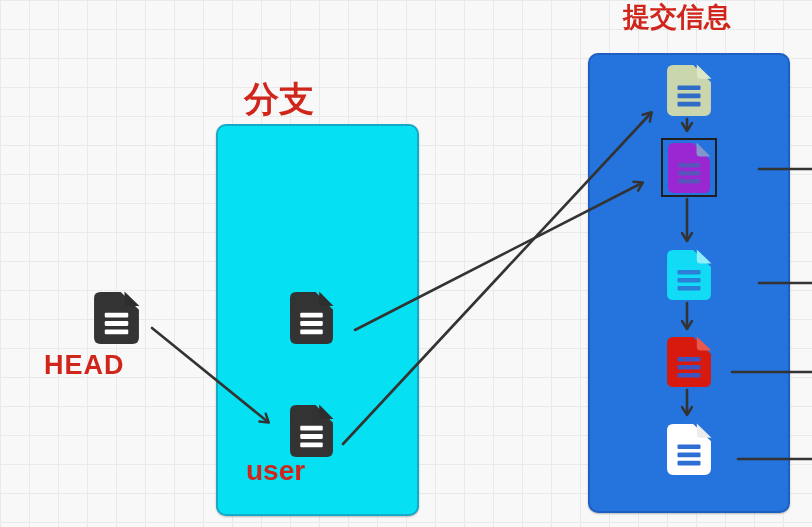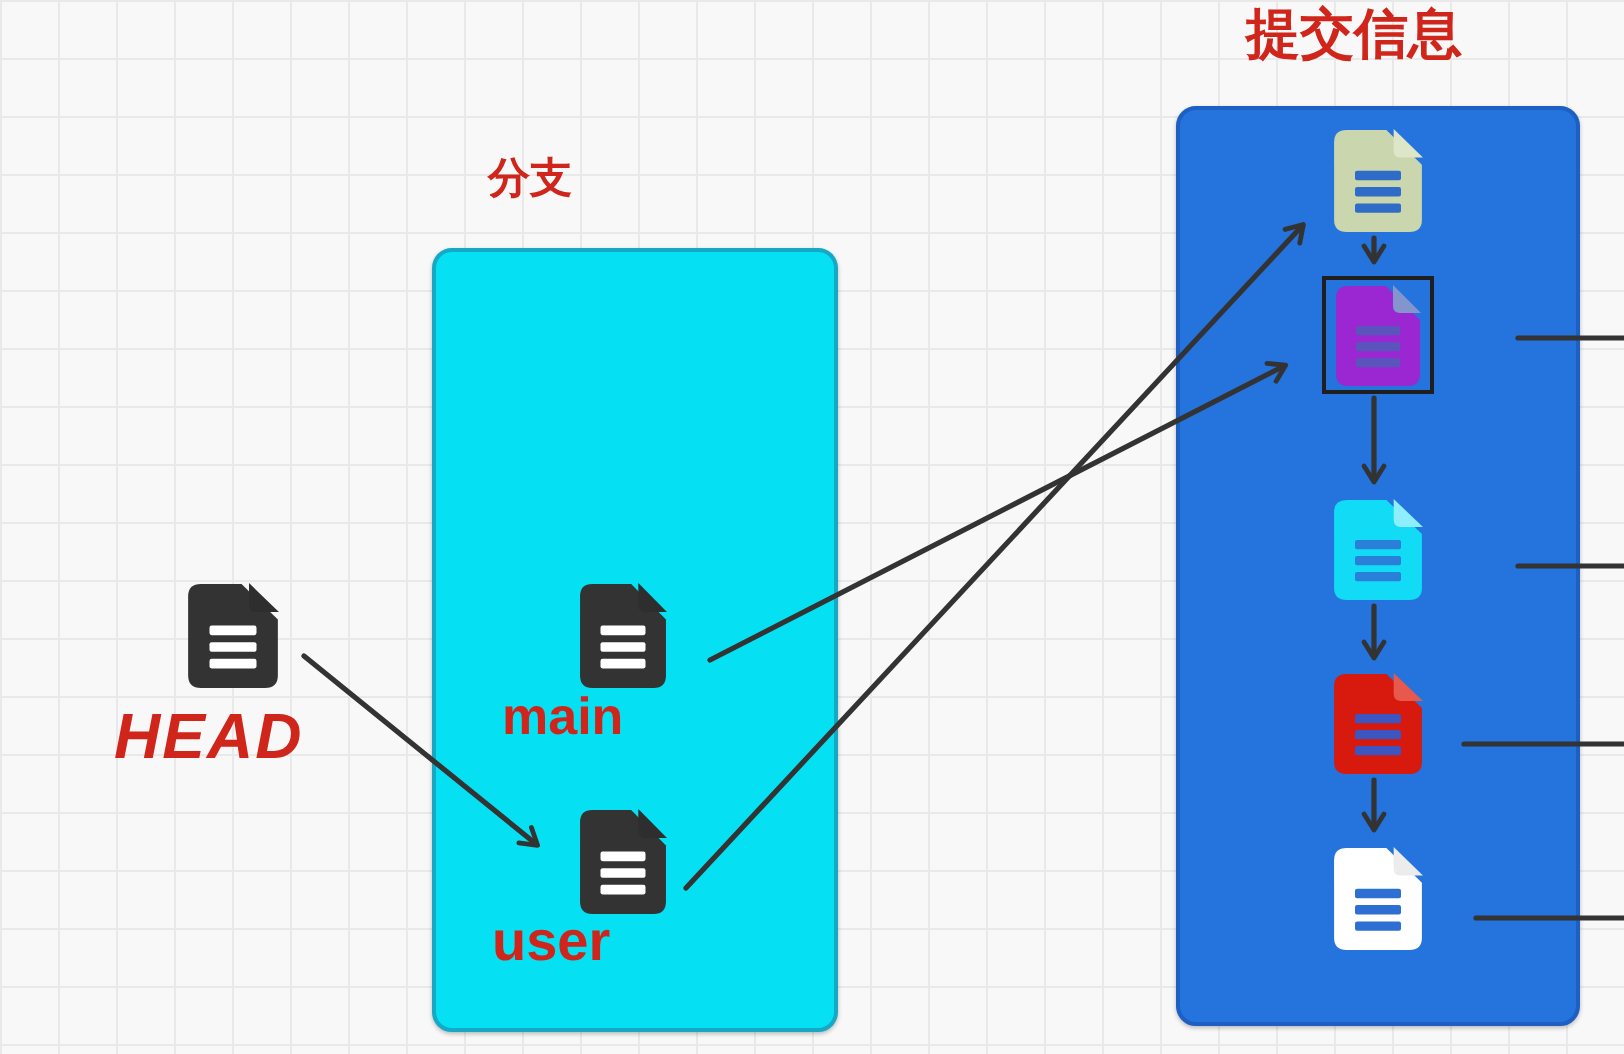--- a/index.html
+++ b/index.html
@@ -13,23 +13,23 @@
       linear-gradient(#e0e0e0 1px, transparent 1px),
       linear-gradient(90deg, #e0e0e0 1px, transparent 1px);
     background-size:29px 29px,29px 29px,116px 116px,116px 116px;
   }
   .panel{position:absolute;border:2px solid;border-radius:10px;box-sizing:border-box;
          box-shadow:0 1px 2px rgba(0,0,0,.25);}
   #branch-panel{left:216px;top:124px;width:203px;height:392px;}
   #commit-panel{left:588px;top:53px;width:202px;height:460px;}
   .diagram-label{position:absolute;color:var(--label-red,#d0251a);font-weight:bold;
                  text-align:left;white-space:nowrap;line-height:1.1;}
-  #branch-title{left:244px;top:80px;width:120px;font-size:21px;font-family:Liberation Mono, monospace;}
+  #branch-title{left:244px;top:80px;width:120px;font-size:35px;}
   #commit-title{left:623px;top:3px;width:120px;font-size:27px;}
-  #head-label{left:57px;top:351px;width:120px;font-size:32px;letter-spacing:1px;font-style:italic;}
+  #head-label{left:44px;top:351px;width:120px;font-size:27px;letter-spacing:1px;}
   #main-label{left:251px;top:344px;width:120px;font-size:26px;}
   #user-label{left:246px;top:456px;width:120px;font-size:28px;}
   .doc{position:absolute;}
   .doc svg{display:block;}
   #head-icon{left:93px;top:291px;width:47px;height:54px;}
   #main-icon{left:289px;top:291px;width:45px;height:54px;}
   #user-icon{left:289px;top:404px;width:45px;height:54px;}
   #commit-1-icon{left:666px;top:64px;width:46px;height:53px;}
   #commit-2-icon{left:667px;top:142px;width:44px;height:52px;}
   #commit-3-icon{left:666px;top:249px;width:46px;height:52px;}
@@ -48,21 +48,20 @@
 <body>
 
 <div id="stage">
 
   <div id="branch-panel" class="panel" style="background: rgb(5, 225, 243); border-color: rgb(22, 169, 198);"></div>
   <div id="commit-panel" class="panel" style="background: rgb(37, 115, 221); border-color: rgb(29, 95, 194);"></div>
 
   <div id="branch-title" class="diagram-label z2">分支</div>
   <div id="commit-title" class="diagram-label z2">提交信息</div>
   <div id="head-label" class="diagram-label z2">HEAD</div>
-  <div id="main-label" class="diagram-label z2">main</div>
   <div id="user-label" class="diagram-label z2">user</div>
 
   <div id="head-icon" class="doc z2">
 <svg viewBox="0 0 44 52" width="100%" height="100%" preserveAspectRatio="none">
   <path d="M7 1 H26 L43 18 V45 Q43 51 37 51 H7 Q1 51 1 45 V7 Q1 1 7 1 Z" fill="#333333"></path>
   <path d="M29.5 0.5 L43.5 14.5 L33 14.5 Q29.5 14.5 29.5 11 Z" fill="#2e2e2e"></path>
   <rect x="11" y="21" width="22" height="4.6" rx="1" fill="#ffffff"></rect>
   <rect x="11" y="29" width="22" height="4.6" rx="1" fill="#ffffff"></rect>
   <rect x="11" y="37" width="22" height="4.6" rx="1" fill="#ffffff"></rect>
 </svg>

